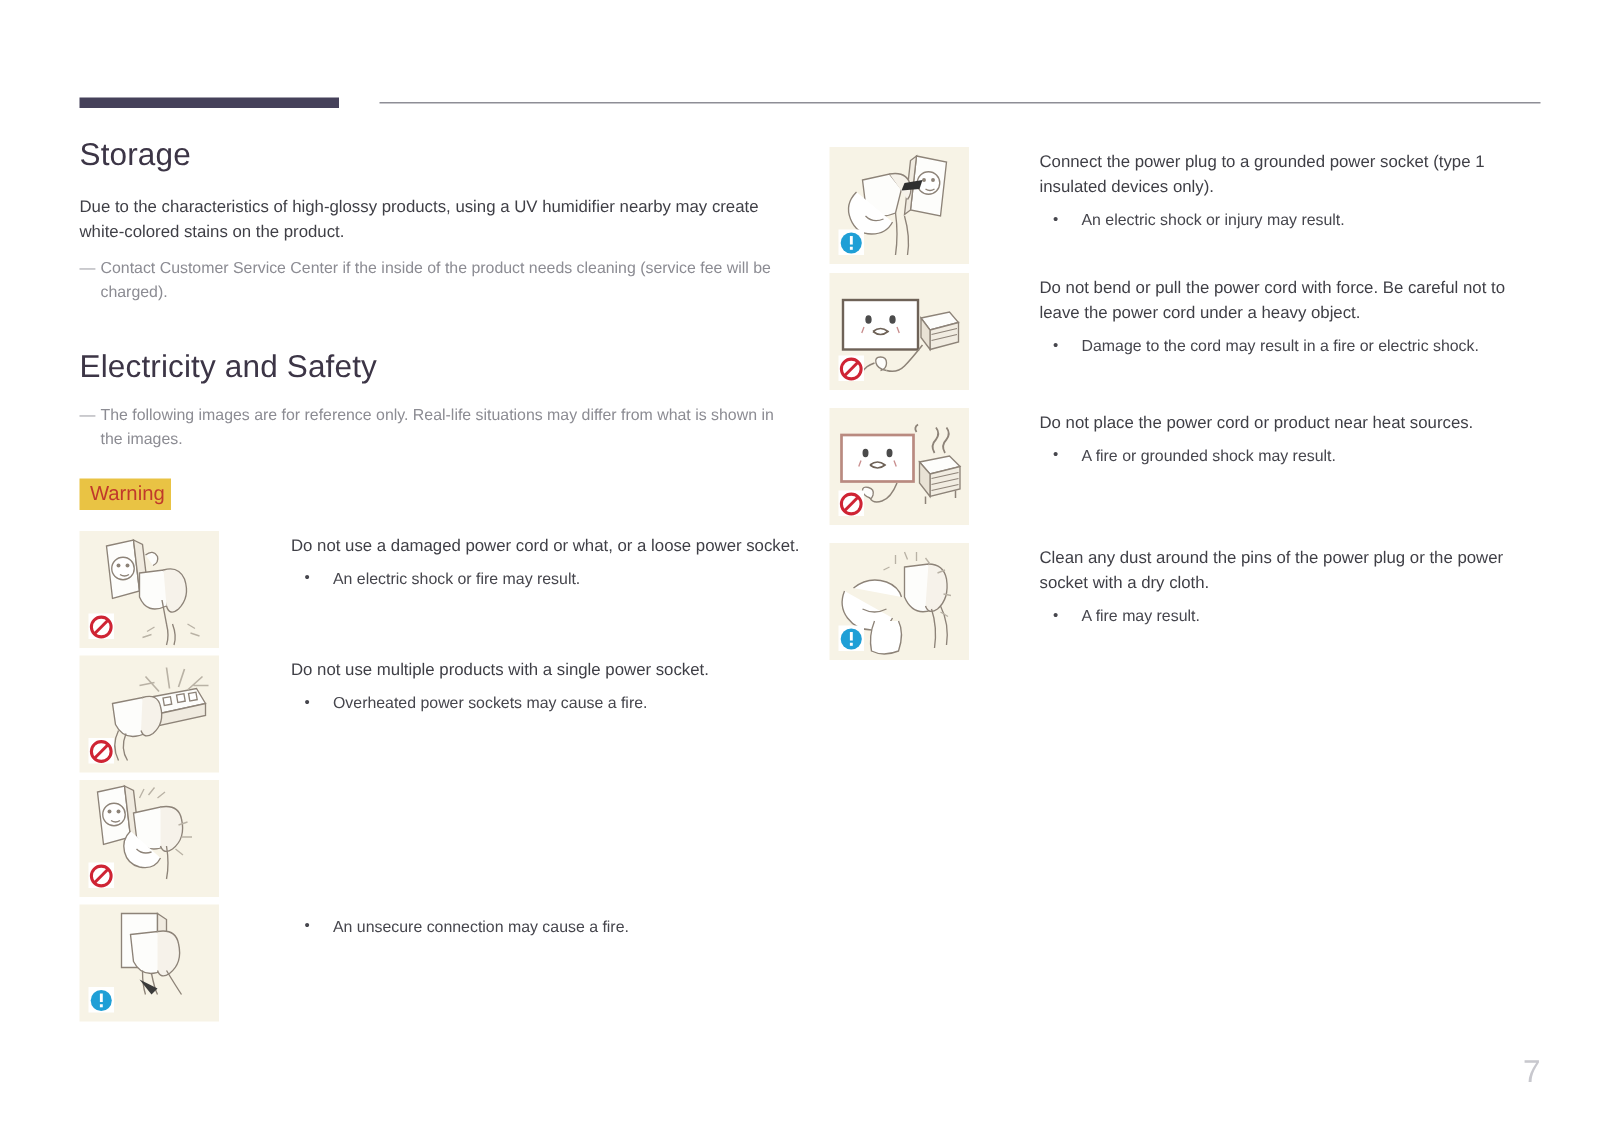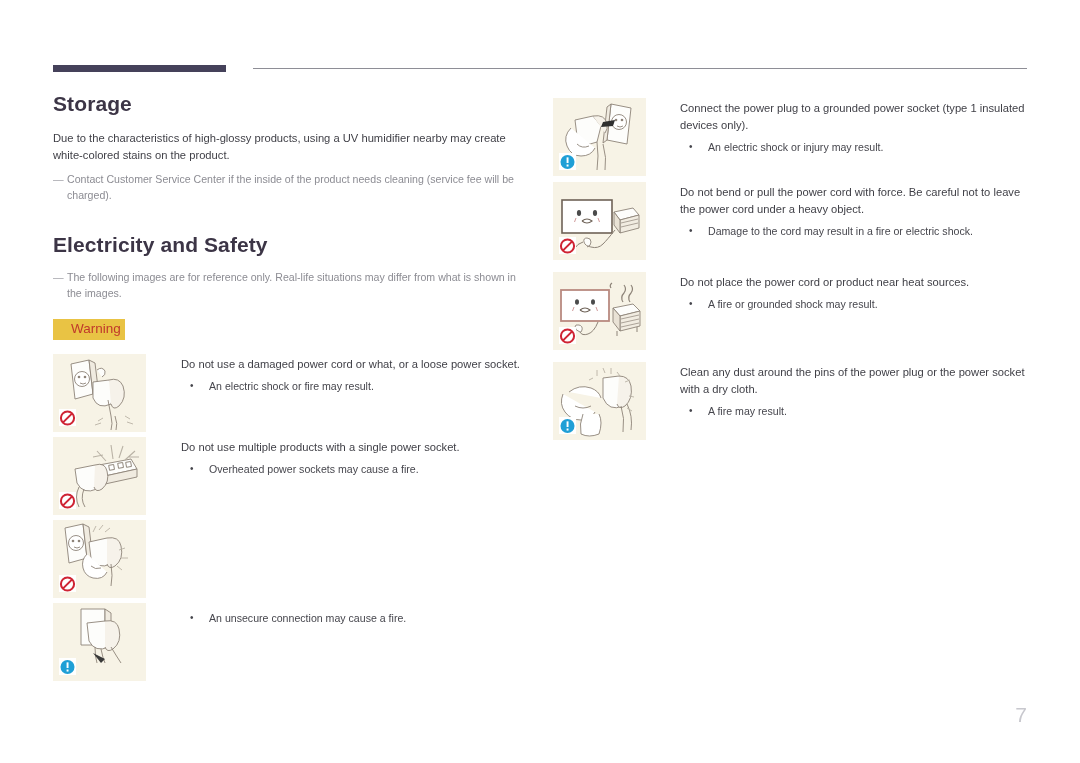--- a/index.html
+++ b/index.html
@@ -42,21 +42,21 @@
   .col-right {
     position: absolute;
     left: 553px; top: 98px;
     width: 474px;
   }
 
   
   h1.section-title {
     margin: 0 0 14px 0;
     font-size: 21px;
-    font-weight: 700;
+    font-weight: 400;
     color: #3c3546;
     letter-spacing: 0.1px;
   }
   h1.section-title.tight { margin-bottom: 12px; }
 
   .body-text {
     font-size: 11.2px;
     line-height: 17px;
     color: #3f3f46;
     margin: 0;
@@ -79,28 +79,29 @@
 
   .gap-lg { height: 30px; }
 
   
   .warning-badge {
     display: inline-block;
     background: #e9c344;
     color: #c0392b;
     font-size: 13.5px;
     line-height: 16px;
-    padding: 2px 4px 3px 18px;
+    padding: 2px 4px 3px 7px;
     margin: 0;
   }
 
   
   .item {
     position: relative;
     min-height: 78px;
+    padding-left: 13px;
   }
   .item .illu {
     position: absolute;
     left: 0; top: 0;
     width: 93px; height: 78px;
     background: #f7f3e6;
     overflow: hidden;
   }
   .item .txt {
     margin-left: 128px;

